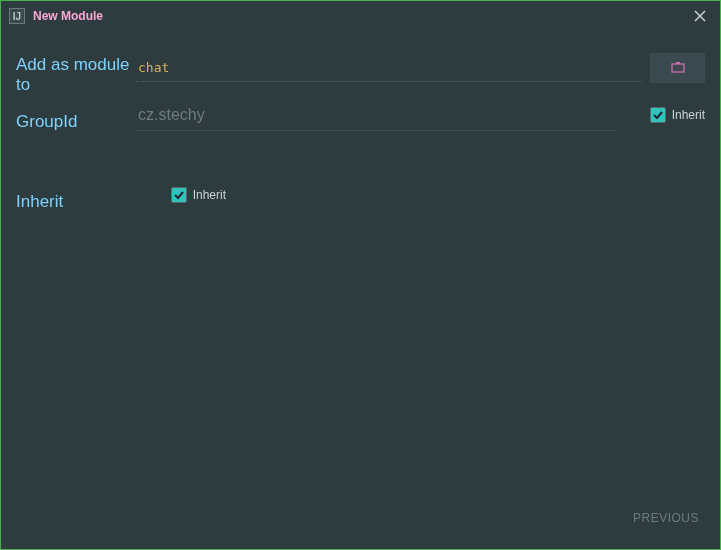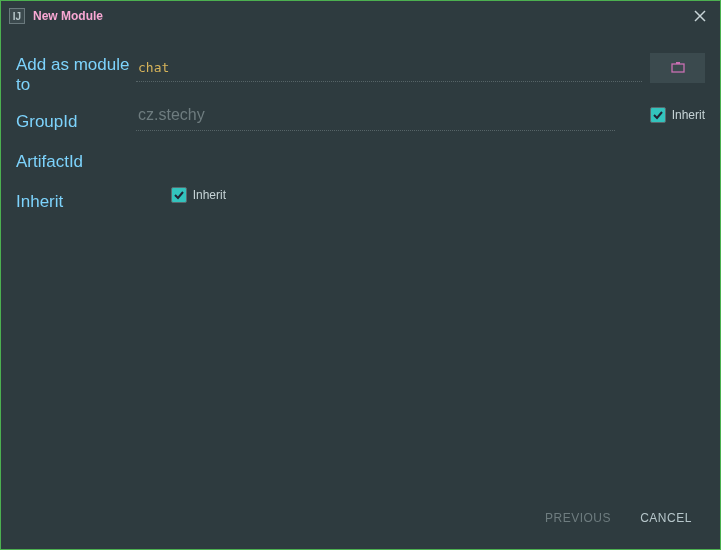--- a/index.html
+++ b/index.html
@@ -170,34 +170,32 @@
       <div class="checkbox">
         <svg width="12" height="12" viewBox="0 0 12 12">
             <polyline points="2,6 5,9 10,3" fill="none" stroke="#223" stroke-width="2"></polyline>
           </svg>
       </div>
       <span class="inherit-label">Inherit</span>
     </div>
   </div>
 
   <div class="form-row">
-    <div class="label-col">ArtifactId</div>
     <div class="trailing-col"></div>
   </div>
 
   <div class="form-row">
     <div class="label-col">Inherit</div>
     <div class="trailing-col">
       <div class="checkbox">
         <svg width="12" height="12" viewBox="0 0 12 12">
             <polyline points="2,6 5,9 10,3" fill="none" stroke="#223" stroke-width="2"></polyline>
           </svg>
       </div>
       <span class="inherit-label">Inherit</span>
     </div>
   </div>
 
 </div>
 
 <div class="footer">
   <button class="btn disabled">PREVIOUS</button>
-  <button class="btn">CANCEL</button>
 </div>
 
 </body></html>

